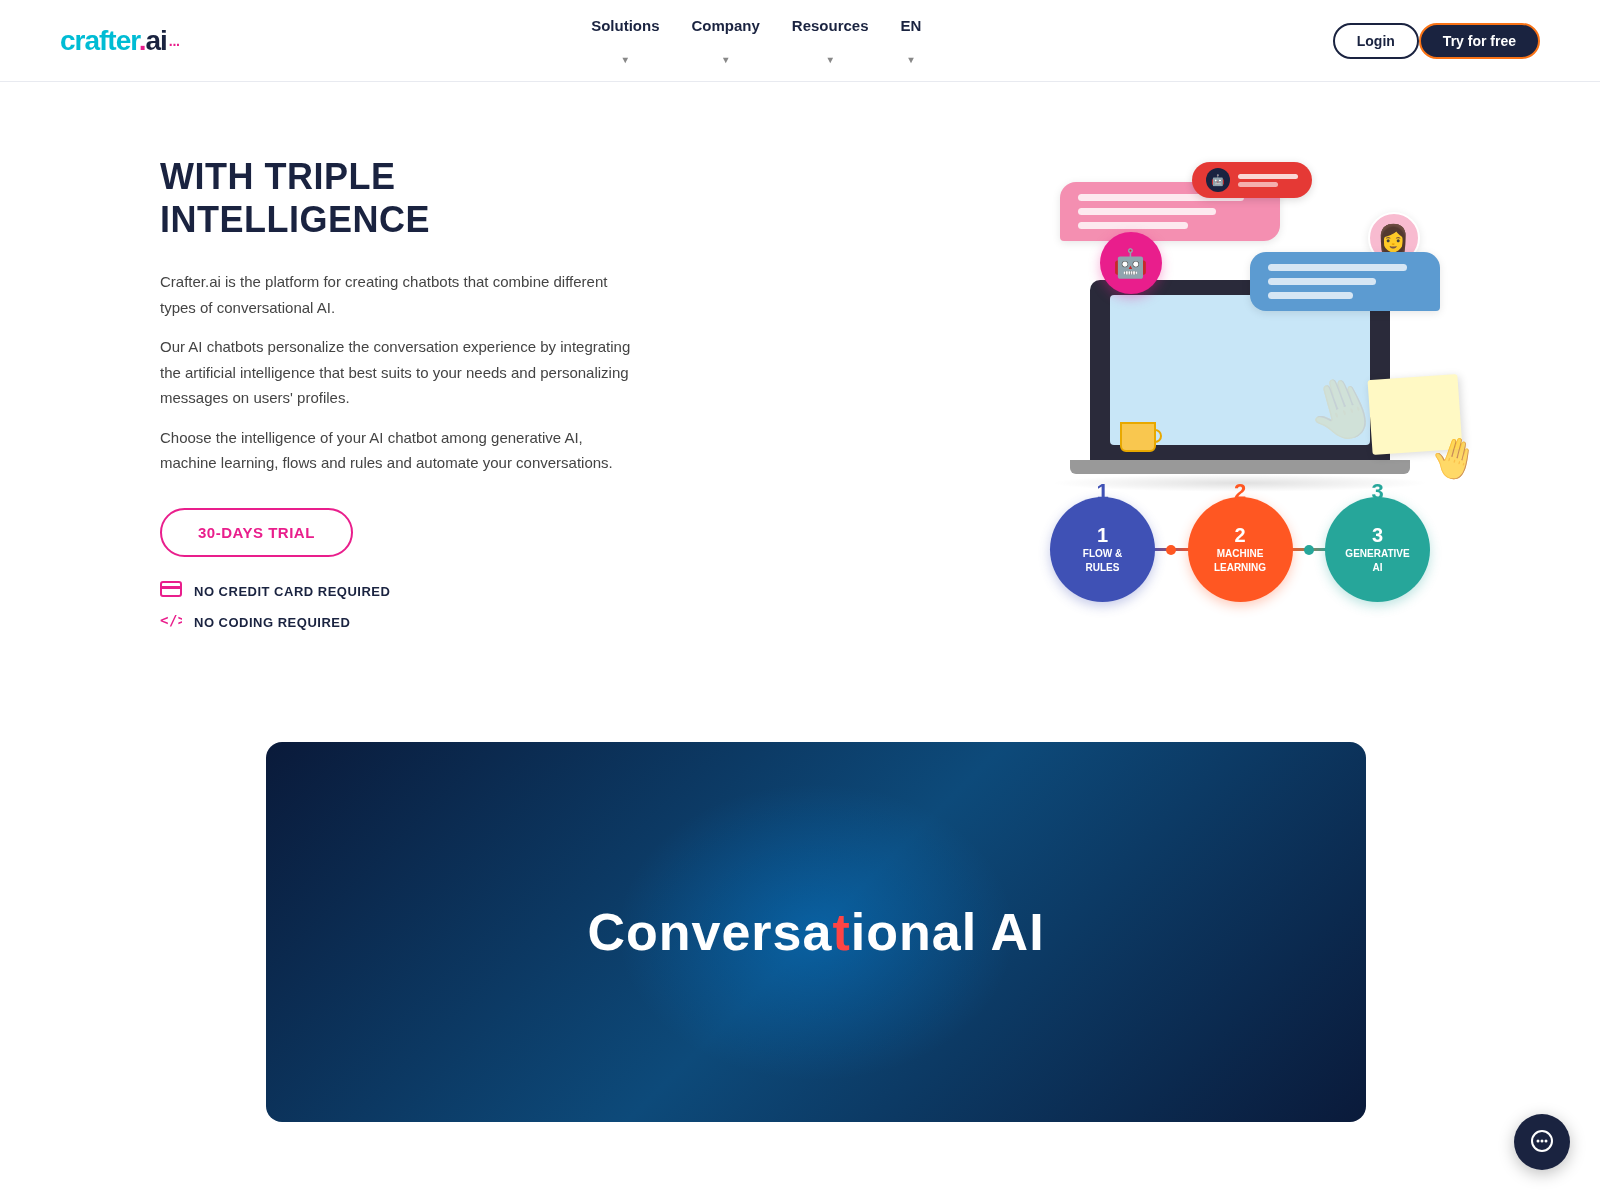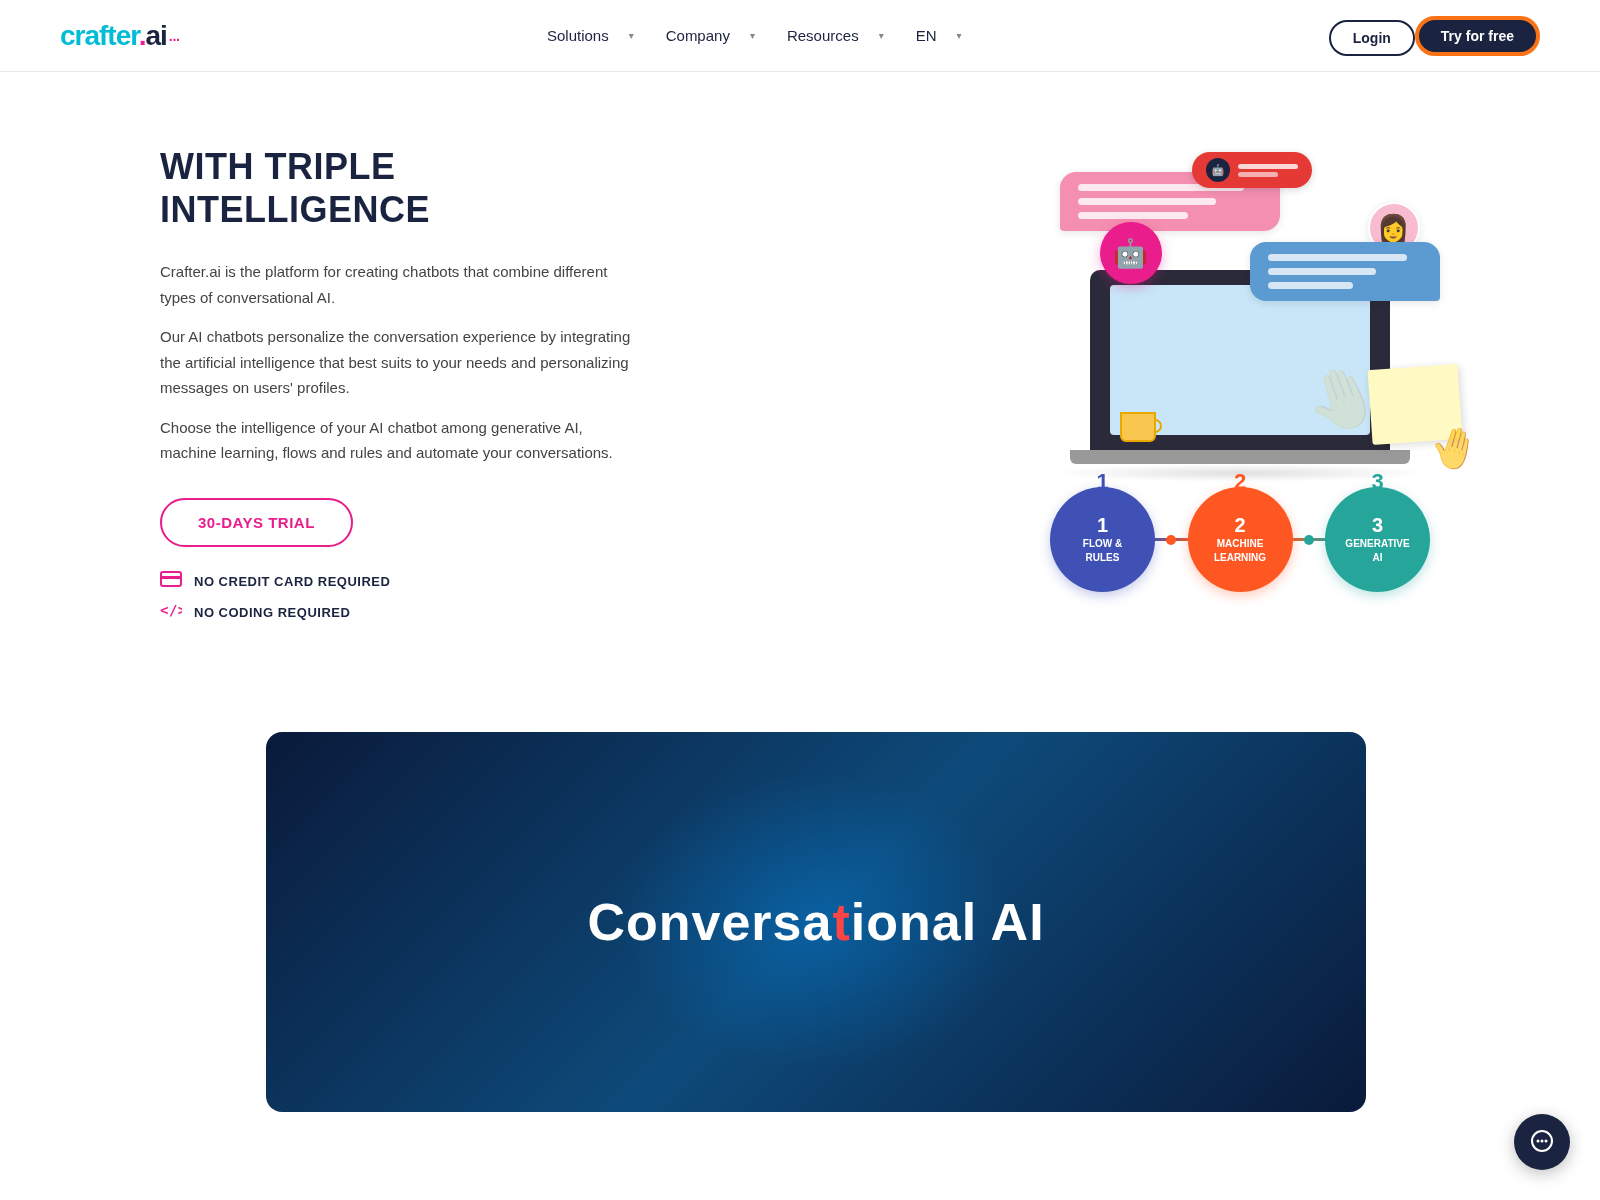--- a/index.html
+++ b/index.html
@@ -1,42 +1,42 @@
 <!DOCTYPE html>
 <html><head>
   <meta charset="utf-8">
   <style>
     * { margin: 0; padding: 0; box-sizing: border-box; }
     body { font-family: 'Segoe UI', Arial, sans-serif; background: #fff; color: #1a2340; overflow-x: hidden; }
 
     
     nav {
       display: flex; align-items: center; justify-content: space-between;
-      padding: 0 60px; height: 72px; background: #fff;
+      padding: 0 60px; height: 82px; background: #fff;
       border-bottom: 1px solid #e8eaf0; position: sticky; top: 0; z-index: 100;
     }
     .logo { display: flex; align-items: center; }
     .logo-text { font-size: 28px; font-weight: 700; letter-spacing: -1px; }
     .logo-crafter { color: #00bcd4; }
     .logo-dot { color: #e91e8c; }
     .logo-ai { color: #1a2340; }
     .nav-links { display: flex; align-items: center; gap: 32px; }
     .nav-item {
-      font-size: 15px; color: #1a2340; font-weight: 400; cursor: pointer;
-      display: flex; align-items: center; gap: 20px;
+      font-size: 15px; color: #1a2340; font-weight: 700; cursor: pointer;
+      display: flex; align-items: center; gap: 20px; flex-direction: column;
     }
     .chevron { font-size: 10px; color: #888; }
     .nav-actions { display: flex; align-items: flex-end; gap: 0; }
     .btn-login {
       padding: 8px 22px; border: 2px solid #1a2340; border-radius: 25px;
       background: transparent; color: #1a2340; font-size: 14px; font-weight: 600;
       cursor: pointer;
     }
     .btn-try {
-      padding: 8px 22px; border: 4px solid #f97316; border-radius: 25px;
+      padding: 8px 22px; border: 2px solid #f97316; border-radius: 25px;
       background: #1a2340; color: #fff; font-size: 14px; font-weight: 600;
       cursor: pointer;
     }
 
     
     .hero {
       display: flex; align-items: center; justify-content: space-between;
       padding: 60px 120px 60px 160px; min-height: 620px; background: #fff;
     }
     .hero-left { flex: 0 0 480px; max-width: 480px; }

